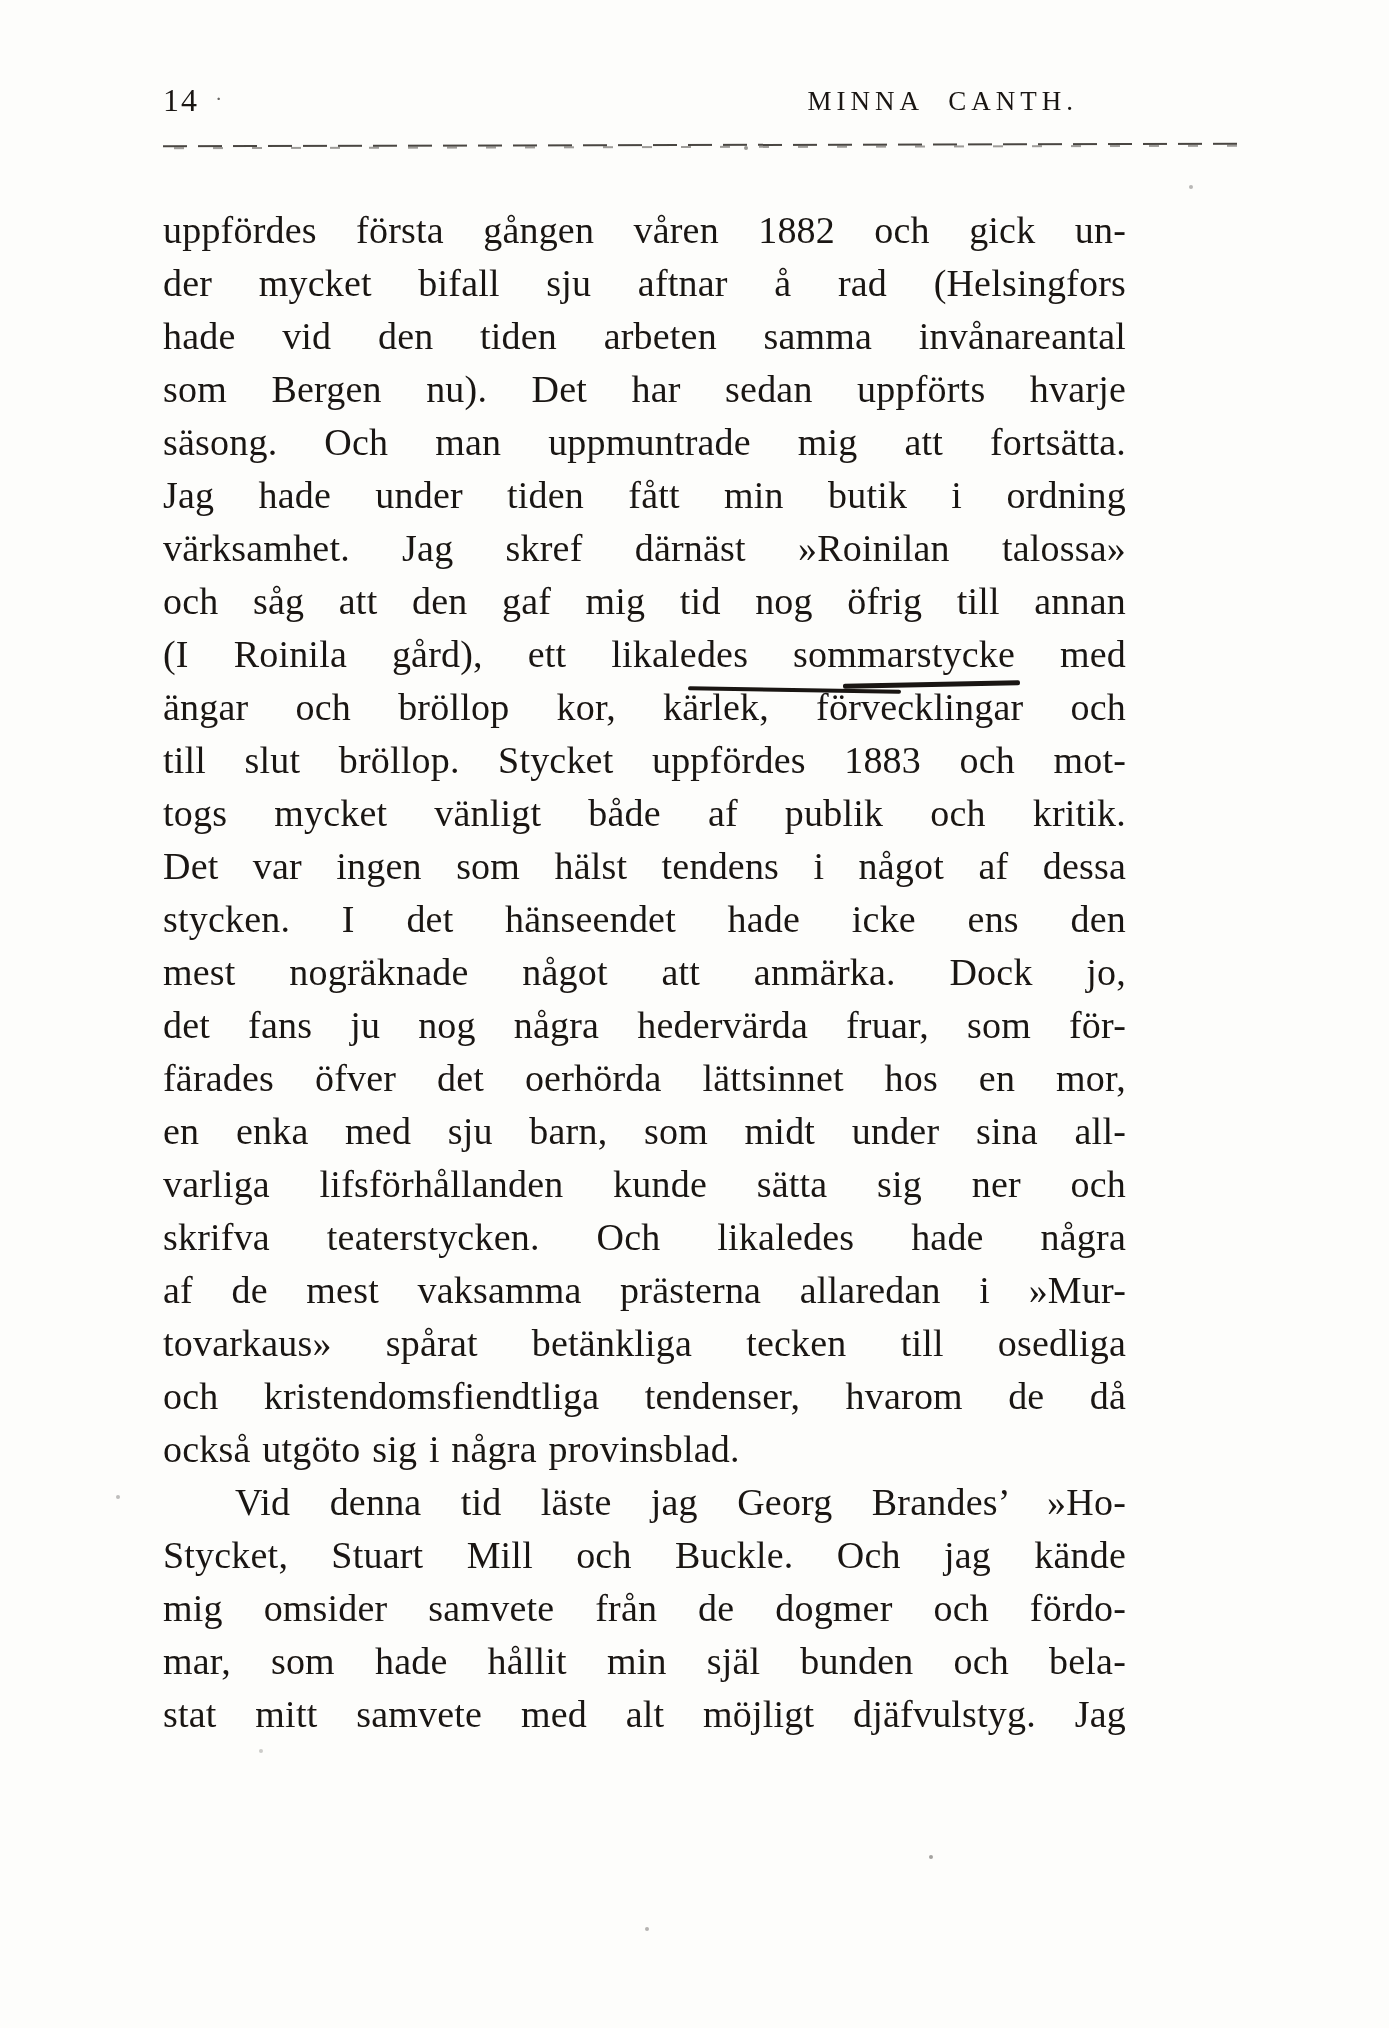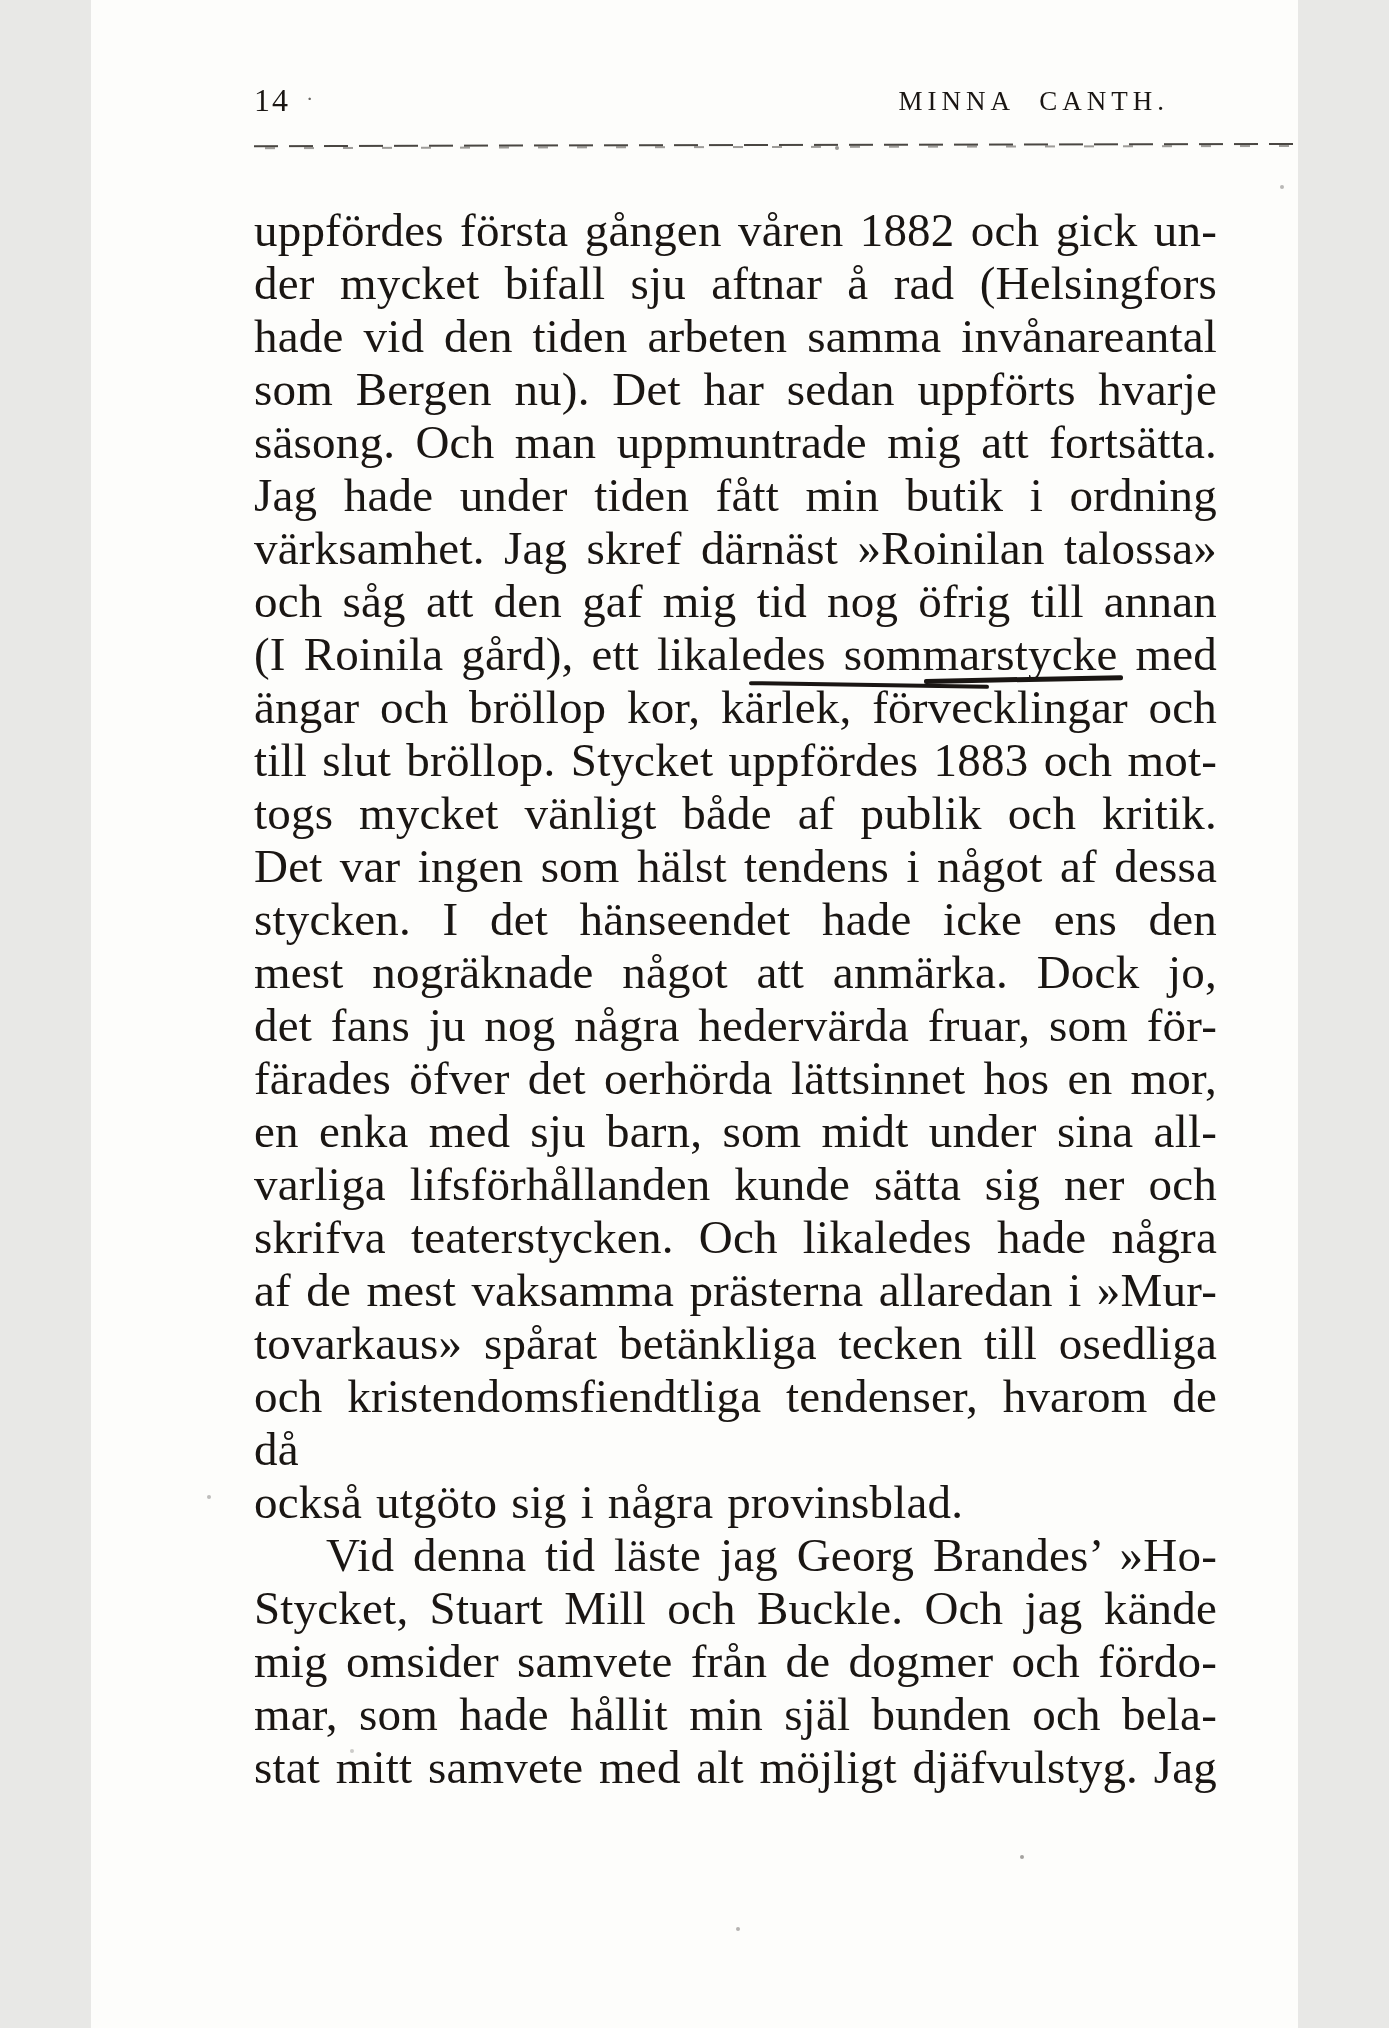--- a/index.html
+++ b/index.html
@@ -2,21 +2,21 @@
 <html style="--ink: #1a1613; --paper: #fdfdfb;"><head>
 <meta charset="utf-8">
 <style>
   :root {
     --ink: #1a1613;
     --paper: #fdfdfb;
   }
   html, body { margin: 0; padding: 0; background: #e8e8e6; }
   .page {
     position: relative;
-    width: 1207px;
+    width: 1389px;
     height: 2028px;
     margin: 0 auto;
     background: var(--paper);
     overflow: hidden;
     font-family: "Liberation Serif", "DejaVu Serif", serif;
     color: var(--ink);
   }
   .content {
     position: absolute;
     left: 163px;
@@ -58,21 +58,21 @@
     transform: rotate(-0.12deg);
     background:
       repeating-linear-gradient(90deg, rgba(42,38,33,.85) 0 24px, rgba(42,38,33,0) 24px 35px),
       repeating-linear-gradient(90deg, rgba(42,38,33,.45) 8px 18px, rgba(42,38,33,0) 18px 47px);
     background-size: 100% 2px, 100% 2px;
     background-position: 0 0, 3px 2px;
     background-repeat: repeat-x;
   }
   .bodytext {
     margin-top: 56px;
-    font-size: 47px;
+    font-size: 38px;
     line-height: 53px;
     letter-spacing: 0.2px;
     word-spacing: 2px;
   }
   .line {
     text-align: justify;
     text-align-last: justify;
   }
   .line.no-justify {
     text-align-last: left;

